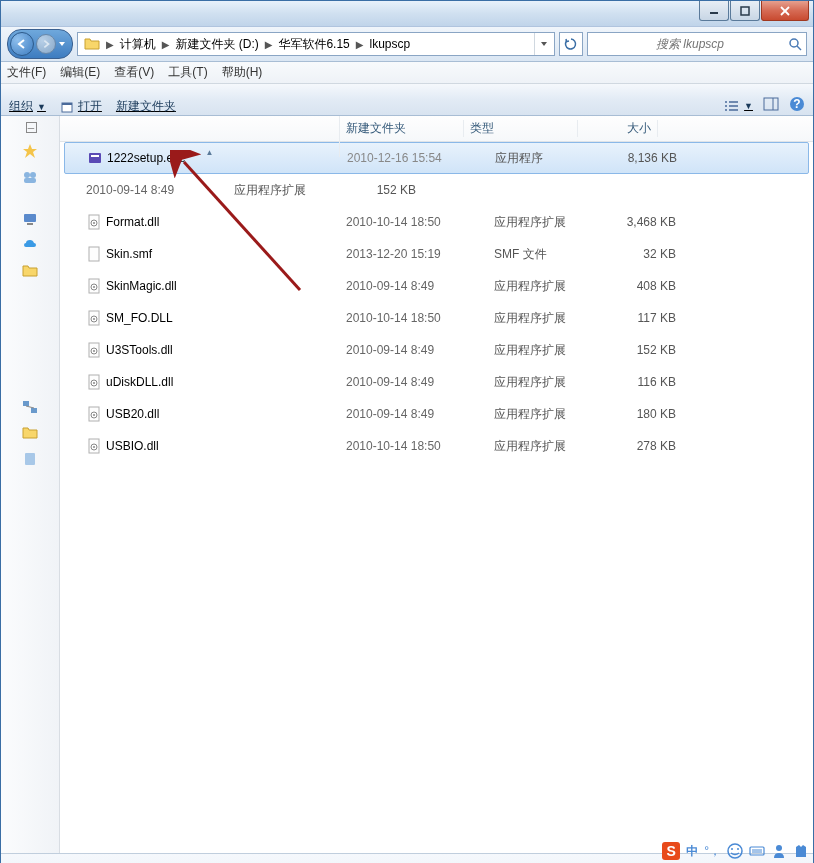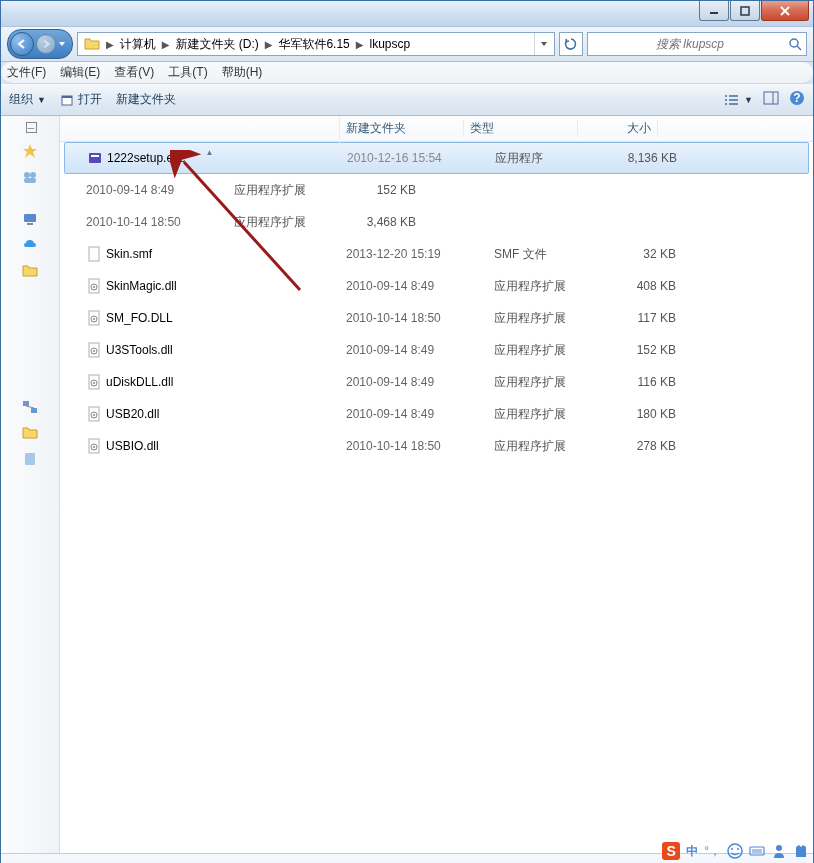--- a/index.html
+++ b/index.html
@@ -17,23 +17,23 @@
 .navdrop { width: 12px; display: flex; align-items: center; justify-content: center; }
 .addressbar { flex: 1; height: 24px; background: #fff; border: 1px solid #8aa5c4; display: flex; align-items: center; padding: 0 2px; }
 .folder-ico { width: 16px; height: 14px; margin: 0 4px; }
 .crumb { padding: 0 4px; color: #000; cursor: default; }
 .crumb-arrow { color: #555; padding: 0 2px; font-size: 10px; }
 .addr-dropdown { width: 18px; height: 22px; display: flex; align-items: center; justify-content: center; border-left: 1px solid #d0d8e0; }
 .refresh-btn { width: 24px; height: 24px; border: 1px solid #8aa5c4; background: #fff; display: flex; align-items: center; justify-content: center; }
 .searchbox { width: 220px; height: 24px; border: 1px solid #8aa5c4; background: #fff; display: flex; align-items: center; padding: 0 4px; }
 .searchbox input { border: none; outline: none; flex: 1; font-style: italic; color: #888; text-align: center; }
 .search-ico { width: 14px; height: 14px; }
-.menubar { height: 22px; background: linear-gradient(to bottom, #f8fafc, #eef2f7); border-bottom: 1px solid #d0d8e0; display: flex; align-items: center; padding: 0 6px; gap: 14px; border-radius: 11px; }
+.menubar { height: 22px; background: linear-gradient(to bottom, #f8fafc, #eef2f7); border-bottom: 1px solid #d0d8e0; display: flex; align-items: center; padding: 0 6px; gap: 14px; }
 .menubar span { color: #333; cursor: default; }
-.toolbar { height: 32px; background: linear-gradient(to bottom, #f5f8fc 0%, #e2ebf5 50%, #d8e3f0 100%); border-bottom: 1px solid #a8bdd4; display: flex; align-items: center; padding: 0 8px; gap: 14px; }
+.toolbar { height: 32px; background: linear-gradient(to bottom, #f5f8fc 0%, #e2ebf5 50%, #d8e3f0 100%); border-bottom: 1px solid #a8bdd4; display: flex; align-items: flex-end; padding: 0 8px; gap: 14px; text-decoration: underline; }
 .tool-item { display: flex; align-items: center; gap: 4px; color: #1a3a5a; cursor: default; }
 .tool-drop { font-size: 9px; color: #1a3a5a; }
 .tool-right { margin-left: auto; display: flex; align-items: center; gap: 10px; }
 .view-btn { display: flex; align-items: center; gap: 2px; }
 .body-area { display: flex; height: 737px; background: #fff; }
 .sidebar { width: 59px; border-right: 1px solid #d8dde3; background: linear-gradient(to right, #fbfcfd, #f0f3f7); padding: 6px 0; display: flex; flex-direction: column; align-items: center; gap: 10px; }
 .side-ico { width: 16px; height: 16px; }
 .tree-toggle { width: 11px; height: 11px; border: 1px solid #888; display: flex; align-items: center; justify-content: center; font-size: 9px; color: #666; margin-right: 2px; }
 .side-row { display: flex; align-items: center; padding-left: 4px; }
 .main-panel { flex: 1; position: relative; overflow: hidden; }
@@ -253,20 +253,28 @@
             <div class="file-cell date">2010-12-16 15:54</div>
             <div class="file-cell type">应用程序</div>
             <div class="file-cell size">8,136 KB</div>
           </div>
           <div class="file-row">
             <div class="file-cell date">2010-09-14 8:49</div>
             <div class="file-cell type">应用程序扩展</div>
             <div class="file-cell size">152 KB</div>
           </div>
           <div class="file-row">
+            <div class="file-cell name">
+              <svg class="file-icon" viewBox="0 0 16 16">
+                <rect x="3" y="1" width="10" height="14" fill="#fdfdfd" stroke="#b0b0b0"></rect>
+                <circle cx="8" cy="9" r="3" fill="none" stroke="#888"></circle>
+                <circle cx="8" cy="9" r="1" fill="#888"></circle>
+              </svg>
+              <span>Format.dll</span>
+            </div>
             <div class="file-cell date">2010-10-14 18:50</div>
             <div class="file-cell type">应用程序扩展</div>
             <div class="file-cell size">3,468 KB</div>
           </div>
           <div class="file-row">
             <div class="file-cell name">
               <svg class="file-icon" viewBox="0 0 16 16">
                 <rect x="3" y="1" width="10" height="14" fill="#fdfdfd" stroke="#b0b0b0"></rect>
               </svg>
               <span>Skin.smf</span>

